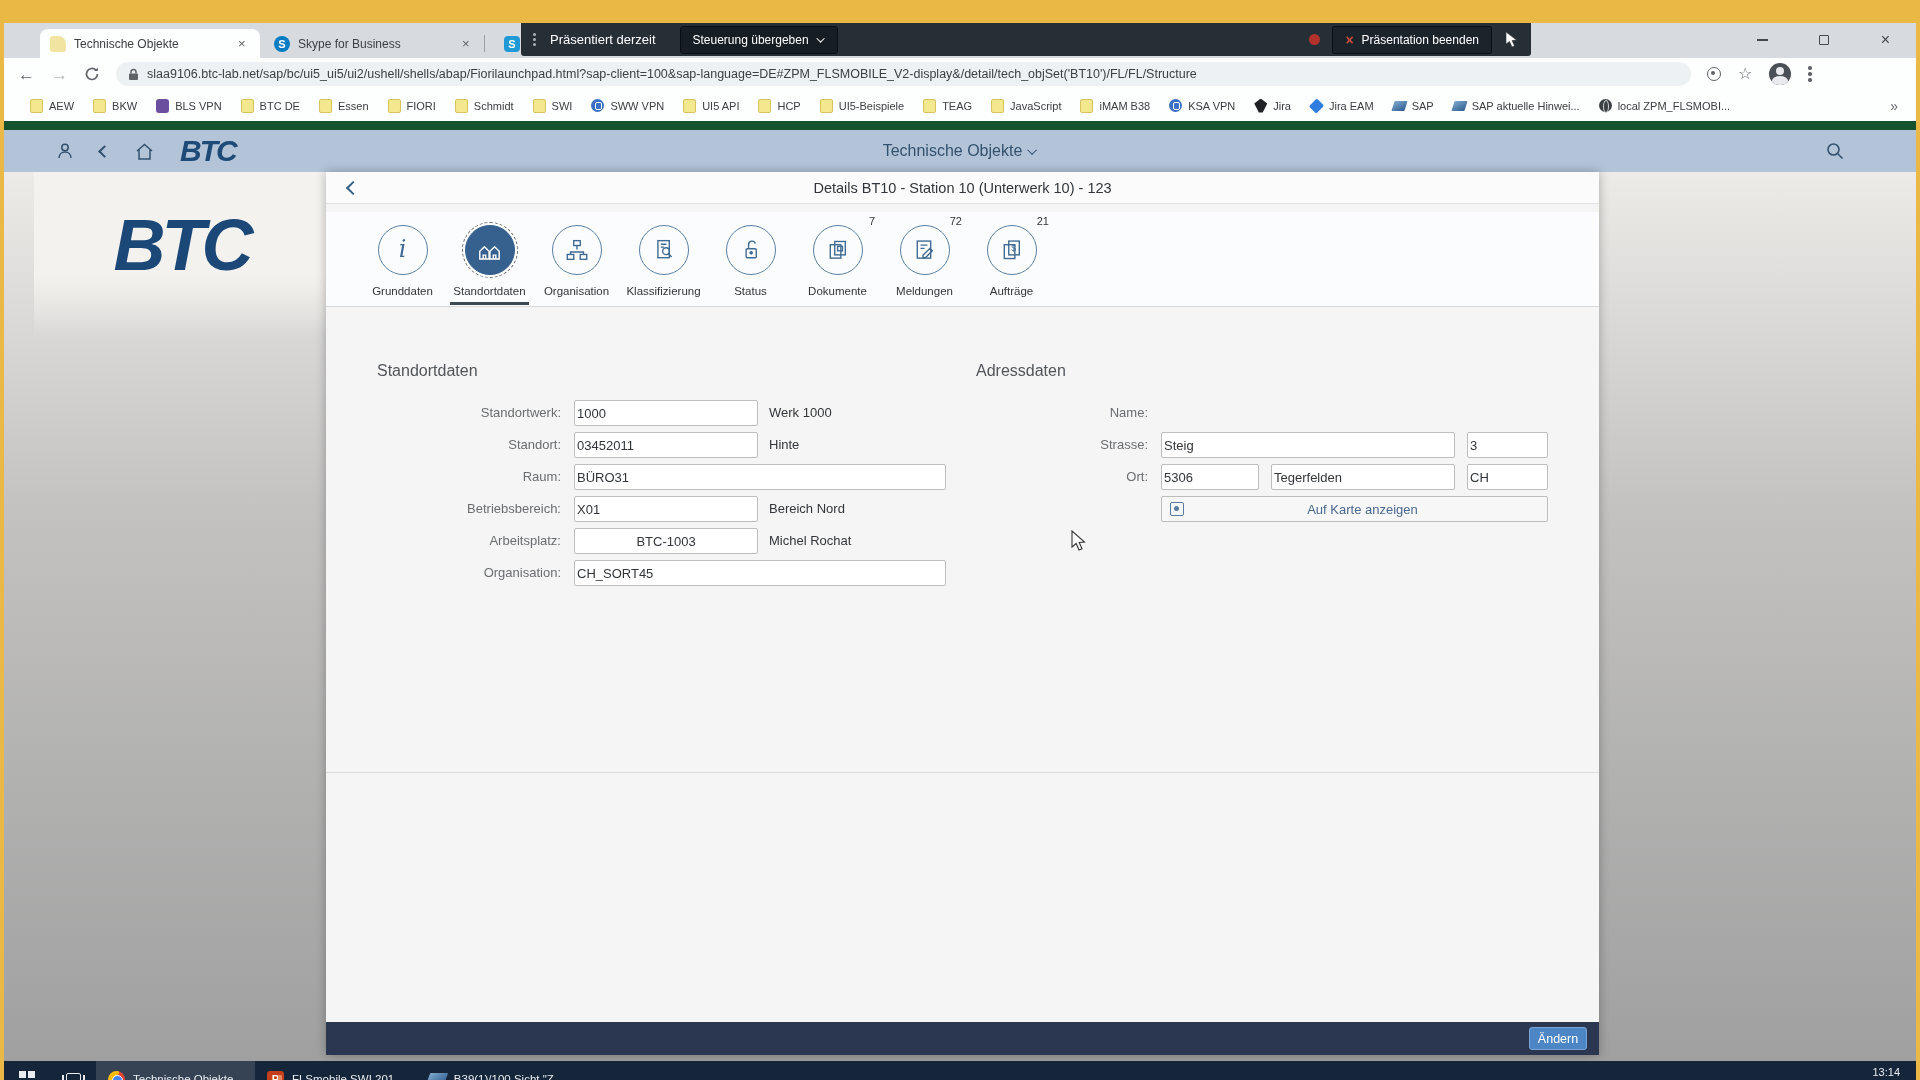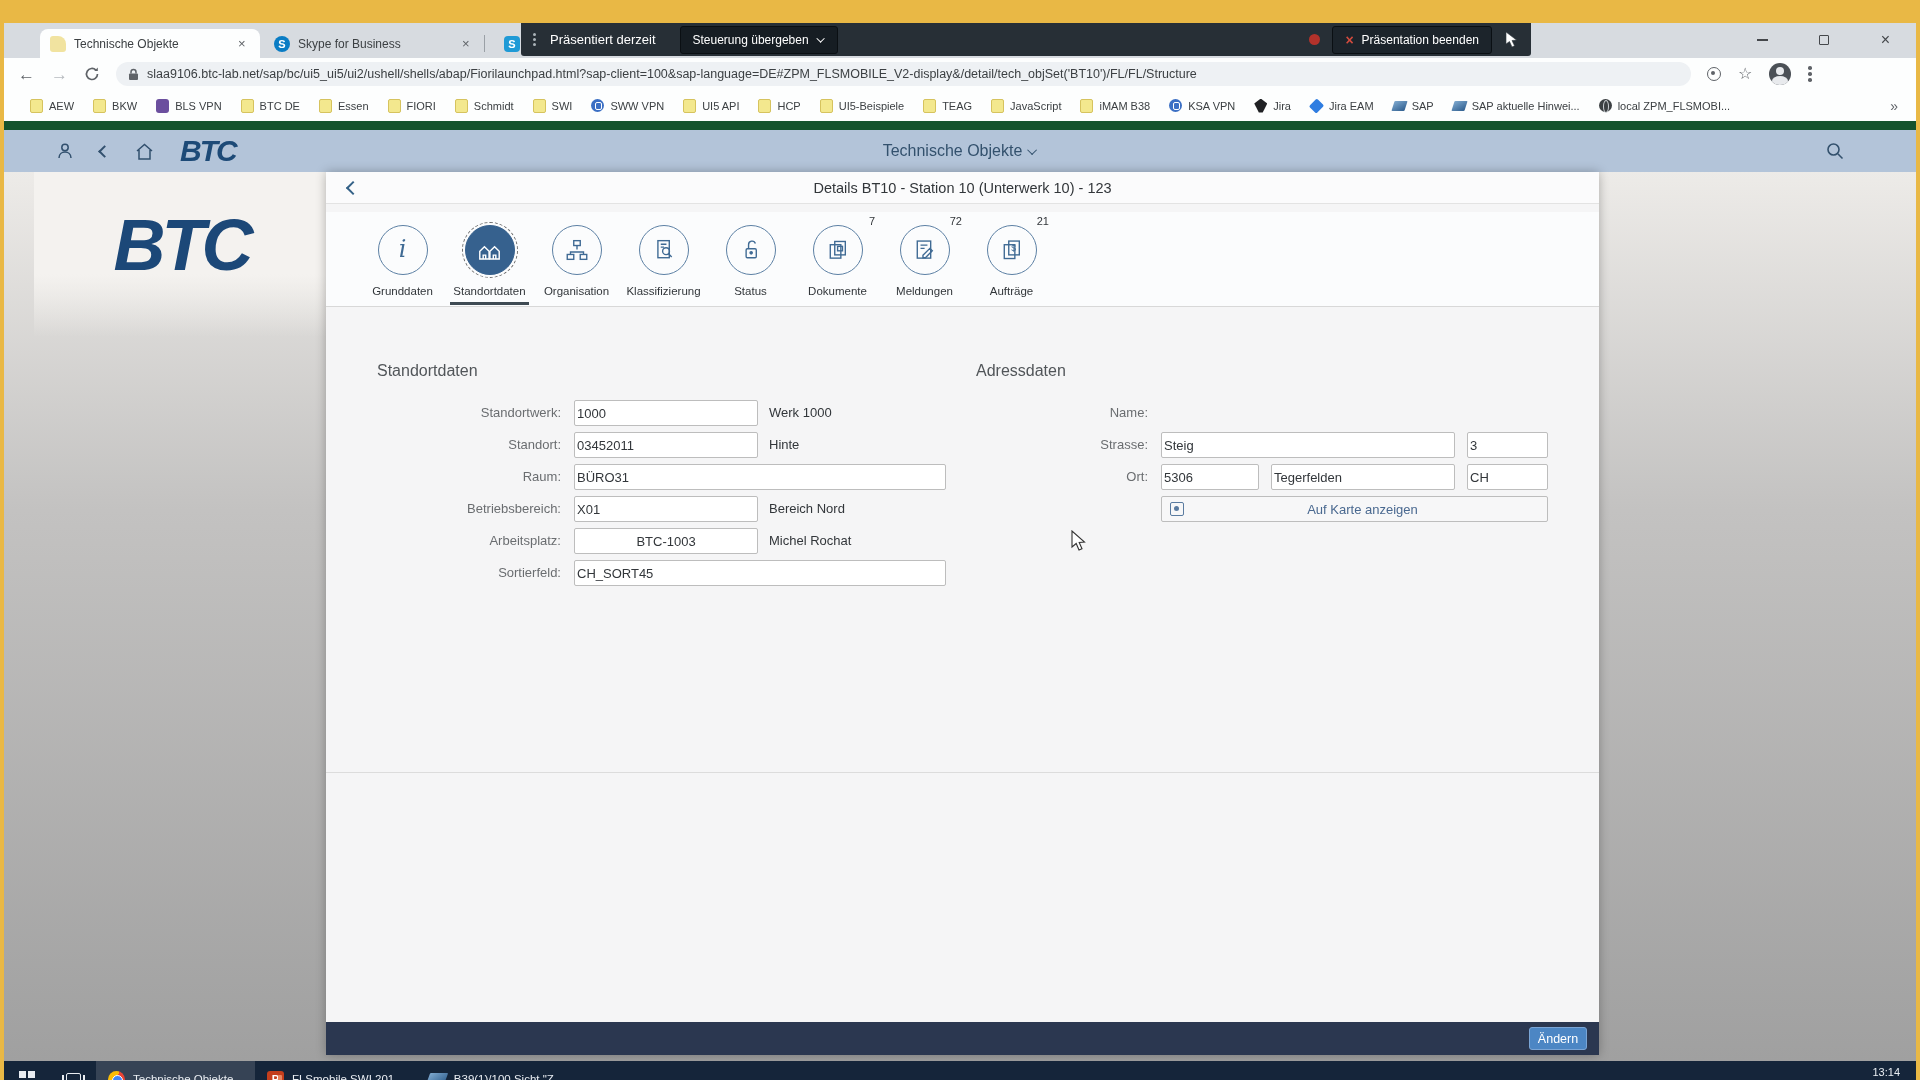--- a/index.html
+++ b/index.html
@@ -437,21 +437,21 @@
           <input class="fld" style="left: 248px; top: 157px; width: 372px;" value="BÜRO31">
 
           <div class="frow-label" style="left:60px; top:189px; width:175px;">Betriebsbereich:</div>
           <input class="fld" style="left: 248px; top: 189px; width: 184px;" value="X01">
           <div class="fdesc" style="left:443px; top:189px;">Bereich Nord</div>
 
           <div class="frow-label" style="left:60px; top:221px; width:175px;">Arbeitsplatz:</div>
           <input class="fld" style="left: 248px; top: 221px; width: 184px; text-align: center;" value="BTC-1003">
           <div class="fdesc" style="left:443px; top:221px;">Michel Rochat</div>
 
-          <div class="frow-label" style="left:60px; top:253px; width:175px;">Sortierfeld:</div>
+          <div class="frow-label" style="left:60px; top:253px; width:175px;">Organisation:</div>
           <input class="fld" style="left: 248px; top: 253px; width: 372px;" value="CH_SORT45">
 
           <div class="sectitle" style="left:650px; top:55px;">Adressdaten</div>
 
           <div class="frow-label" style="left:682px; top:93px; width:140px;">Name:</div>
 
           <div class="frow-label" style="left:682px; top:125px; width:140px;">Strasse:</div>
           <input class="fld" style="left: 835px; top: 125px; width: 294px;" value="Steig">
           <input class="fld" style="left: 1141px; top: 125px; width: 81px;" value="3">
 

